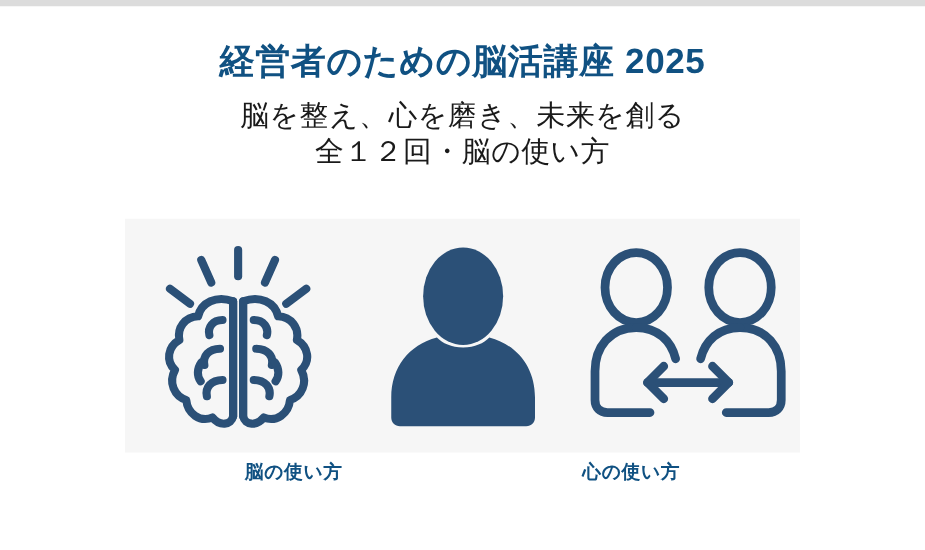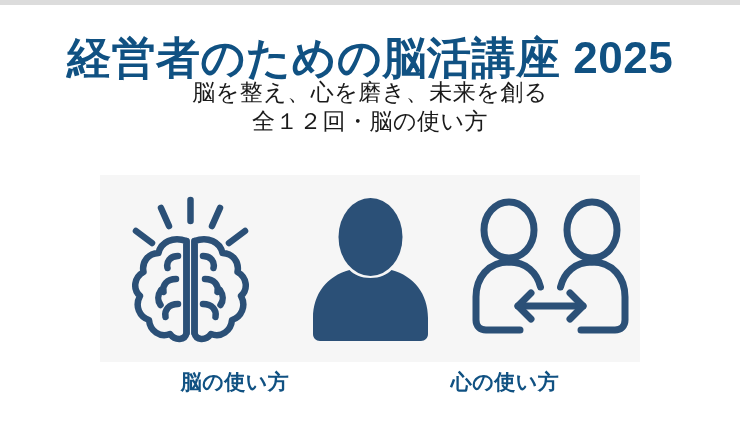--- a/index.html
+++ b/index.html
@@ -25,21 +25,21 @@
     width: 740px;
     height: 5px;
     background: #dcdcdc;
   }
   #title {
     position: absolute;
     top: 34px;
     left: 0;
     width: 740px;
     text-align: center;
-    font-size: 44px;
+    font-size: 28px;
     font-weight: bold;
     letter-spacing: 0.5px;
     color: #105182;
     line-height: 1.1;
     white-space: nowrap;
   }
   #subtitle {
     position: absolute;
     top: 78px;
     left: 0;
@@ -82,21 +82,21 @@
     top: 368px;
     width: 540px;
     display: flex;
     flex-direction: row;
     align-items: flex-start;
     justify-content: space-around;
   }
   .label-cell {
     width: 180px;
     text-align: center;
-    font-size: 21px;
+    font-size: 15px;
     font-weight: bold;
     color: #105182;
     letter-spacing: 0.5px;
     white-space: nowrap;
   }
 </style>
 </head>
 <body>
 
 <div id="slide">

